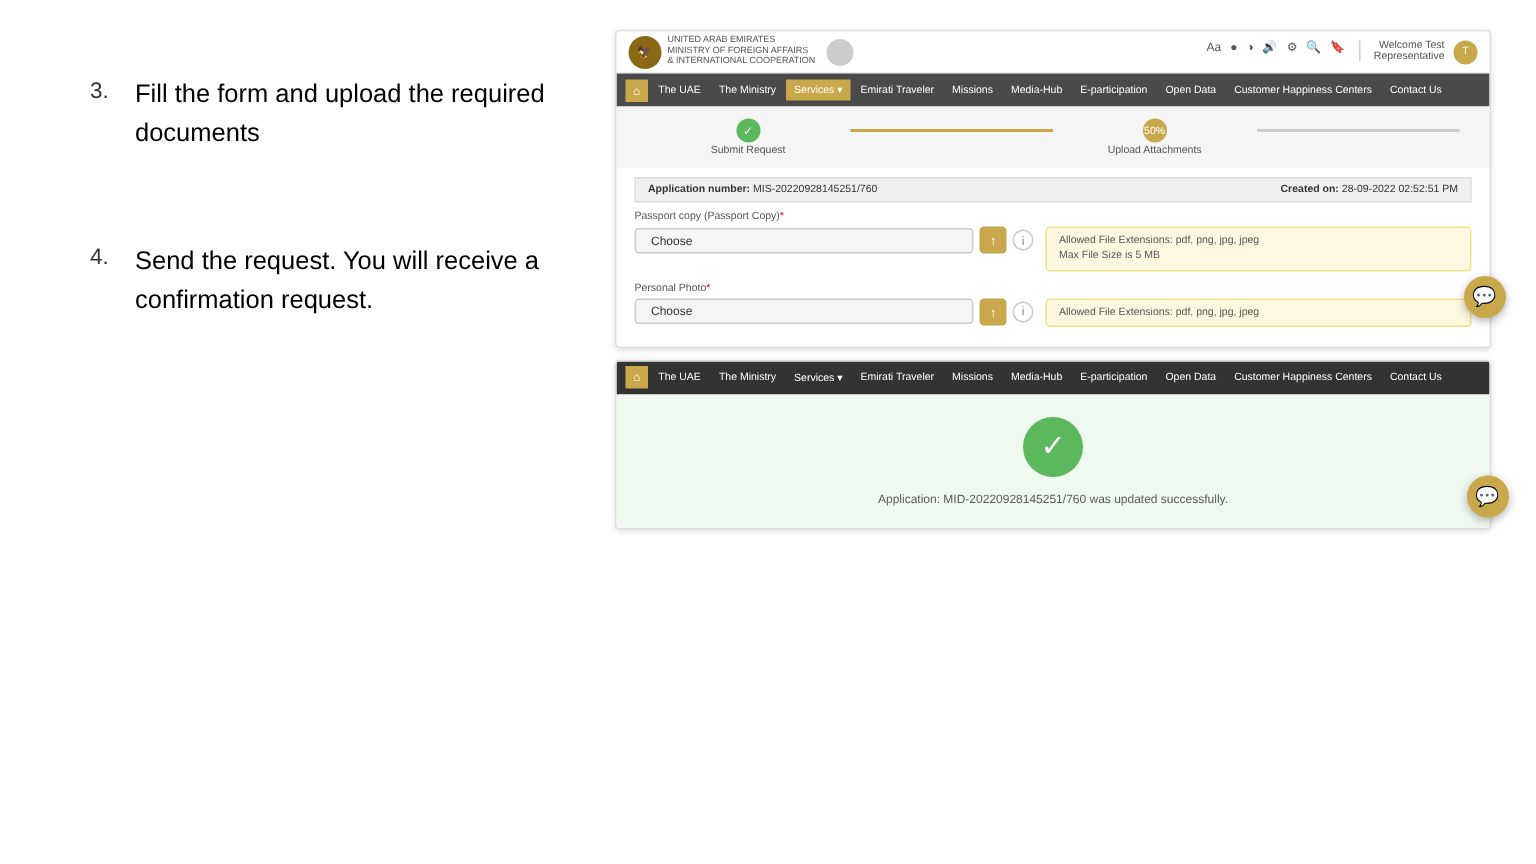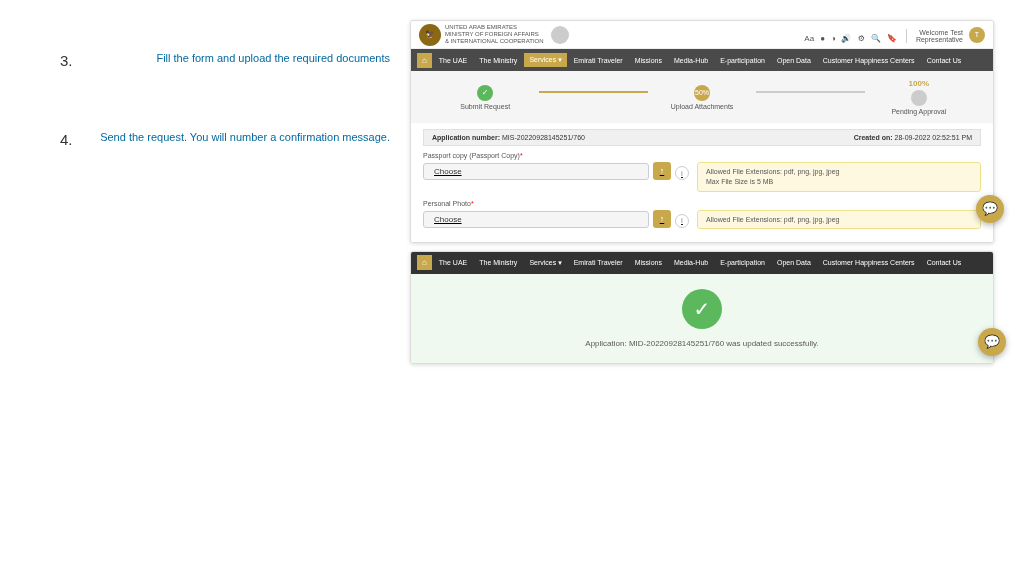--- a/index.html
+++ b/index.html
@@ -34,24 +34,24 @@
     }
 
     .instruction-number {
       font-size: 15px;
       color: #333;
       min-width: 30px;
       padding-top: 2px;
     }
 
     .instruction-text {
-      font-size: 11px;
-      color: #0369a1;
+      font-size: 17px;
+      color: #000000;
       line-height: 1.5;
-      text-align: right;
+      text-align: left;
       flex: 1;
     }
 
     
     .screenshot-top {
       background: #fff;
       border: 1px solid #ddd;
       border-radius: 3px;
       overflow: hidden;
       box-shadow: 0 1px 4px rgba(0,0,0,0.15);
@@ -94,21 +94,21 @@
     .gov-logo-circle {
       width: 18px;
       height: 18px;
       border-radius: 50%;
       background: #ccc;
       margin-left: 3px;
     }
 
     .gov-header-icons {
       display: flex;
-      align-items: flex-end;
+      align-items: flex-start;
       gap: 6px;
       font-size: 8px;
       color: #555;
     }
 
     .gov-header-welcome {
       font-size: 7px;
       color: #555;
       text-align: right;
     }
@@ -247,24 +247,23 @@
       color: #555;
       margin-bottom: 3px;
     }
 
     .field-label span.required {
       color: red;
     }
 
     .file-input-row {
       display: flex;
-      align-items: flex-end;
+      align-items: center;
       gap: 4px;
       margin-bottom: 8px;
-      text-decoration: underline;
     }
 
     .choose-btn {
       background: #f5f5f5;
       border: 1px solid #ccc;
       border-radius: 3px;
       padding: 3px 10px;
       font-size: 8px;
       color: #333;
       cursor: pointer;
@@ -434,21 +433,21 @@
 
 <div class="main-container">
 
   <div class="instructions">
     <div class="instruction-item">
       <div class="instruction-number">3.</div>
       <div class="instruction-text">Fill the form and upload the required documents</div>
     </div>
     <div class="instruction-item">
       <div class="instruction-number">4.</div>
-      <div class="instruction-text">Send the request. You will number a confirmation message.</div>
+      <div class="instruction-text">Send the request. You will receive a confirmation request.</div>
     </div>
   </div>
 
   <div class="screenshots-wrapper">
     <div style="display:flex; flex-direction:column; gap:8px; position:relative;">
 
       <div class="screenshot-wrapper-top">
         <div class="screenshot-top">
 
           <div class="gov-header">
@@ -495,25 +494,20 @@
               <div class="progress-step">
                 <div class="step-circle completed">✓</div>
                 <div class="step-label">Submit Request</div>
               </div>
               <div class="progress-line completed"></div>
               <div class="progress-step">
                 <div class="step-circle active" style="font-size:7px;">50%</div>
                 <div class="step-label">Upload Attachments</div>
               </div>
               <div class="progress-line"></div>
-              <div class="progress-step">
-                <div style="font-size:8px; color:#c9a84c; font-weight:bold; margin-bottom:2px;">100%</div>
-                <div class="step-circle"></div>
-                <div class="step-label">Pending Approval</div>
-              </div>
             </div>
           </div>
 
           <div class="form-content">
             <div class="app-number-bar">
               <span>
                 <strong>Application number:</strong>
                 <span>MIS-20220928145251/760</span>
               </span>
               <span>

